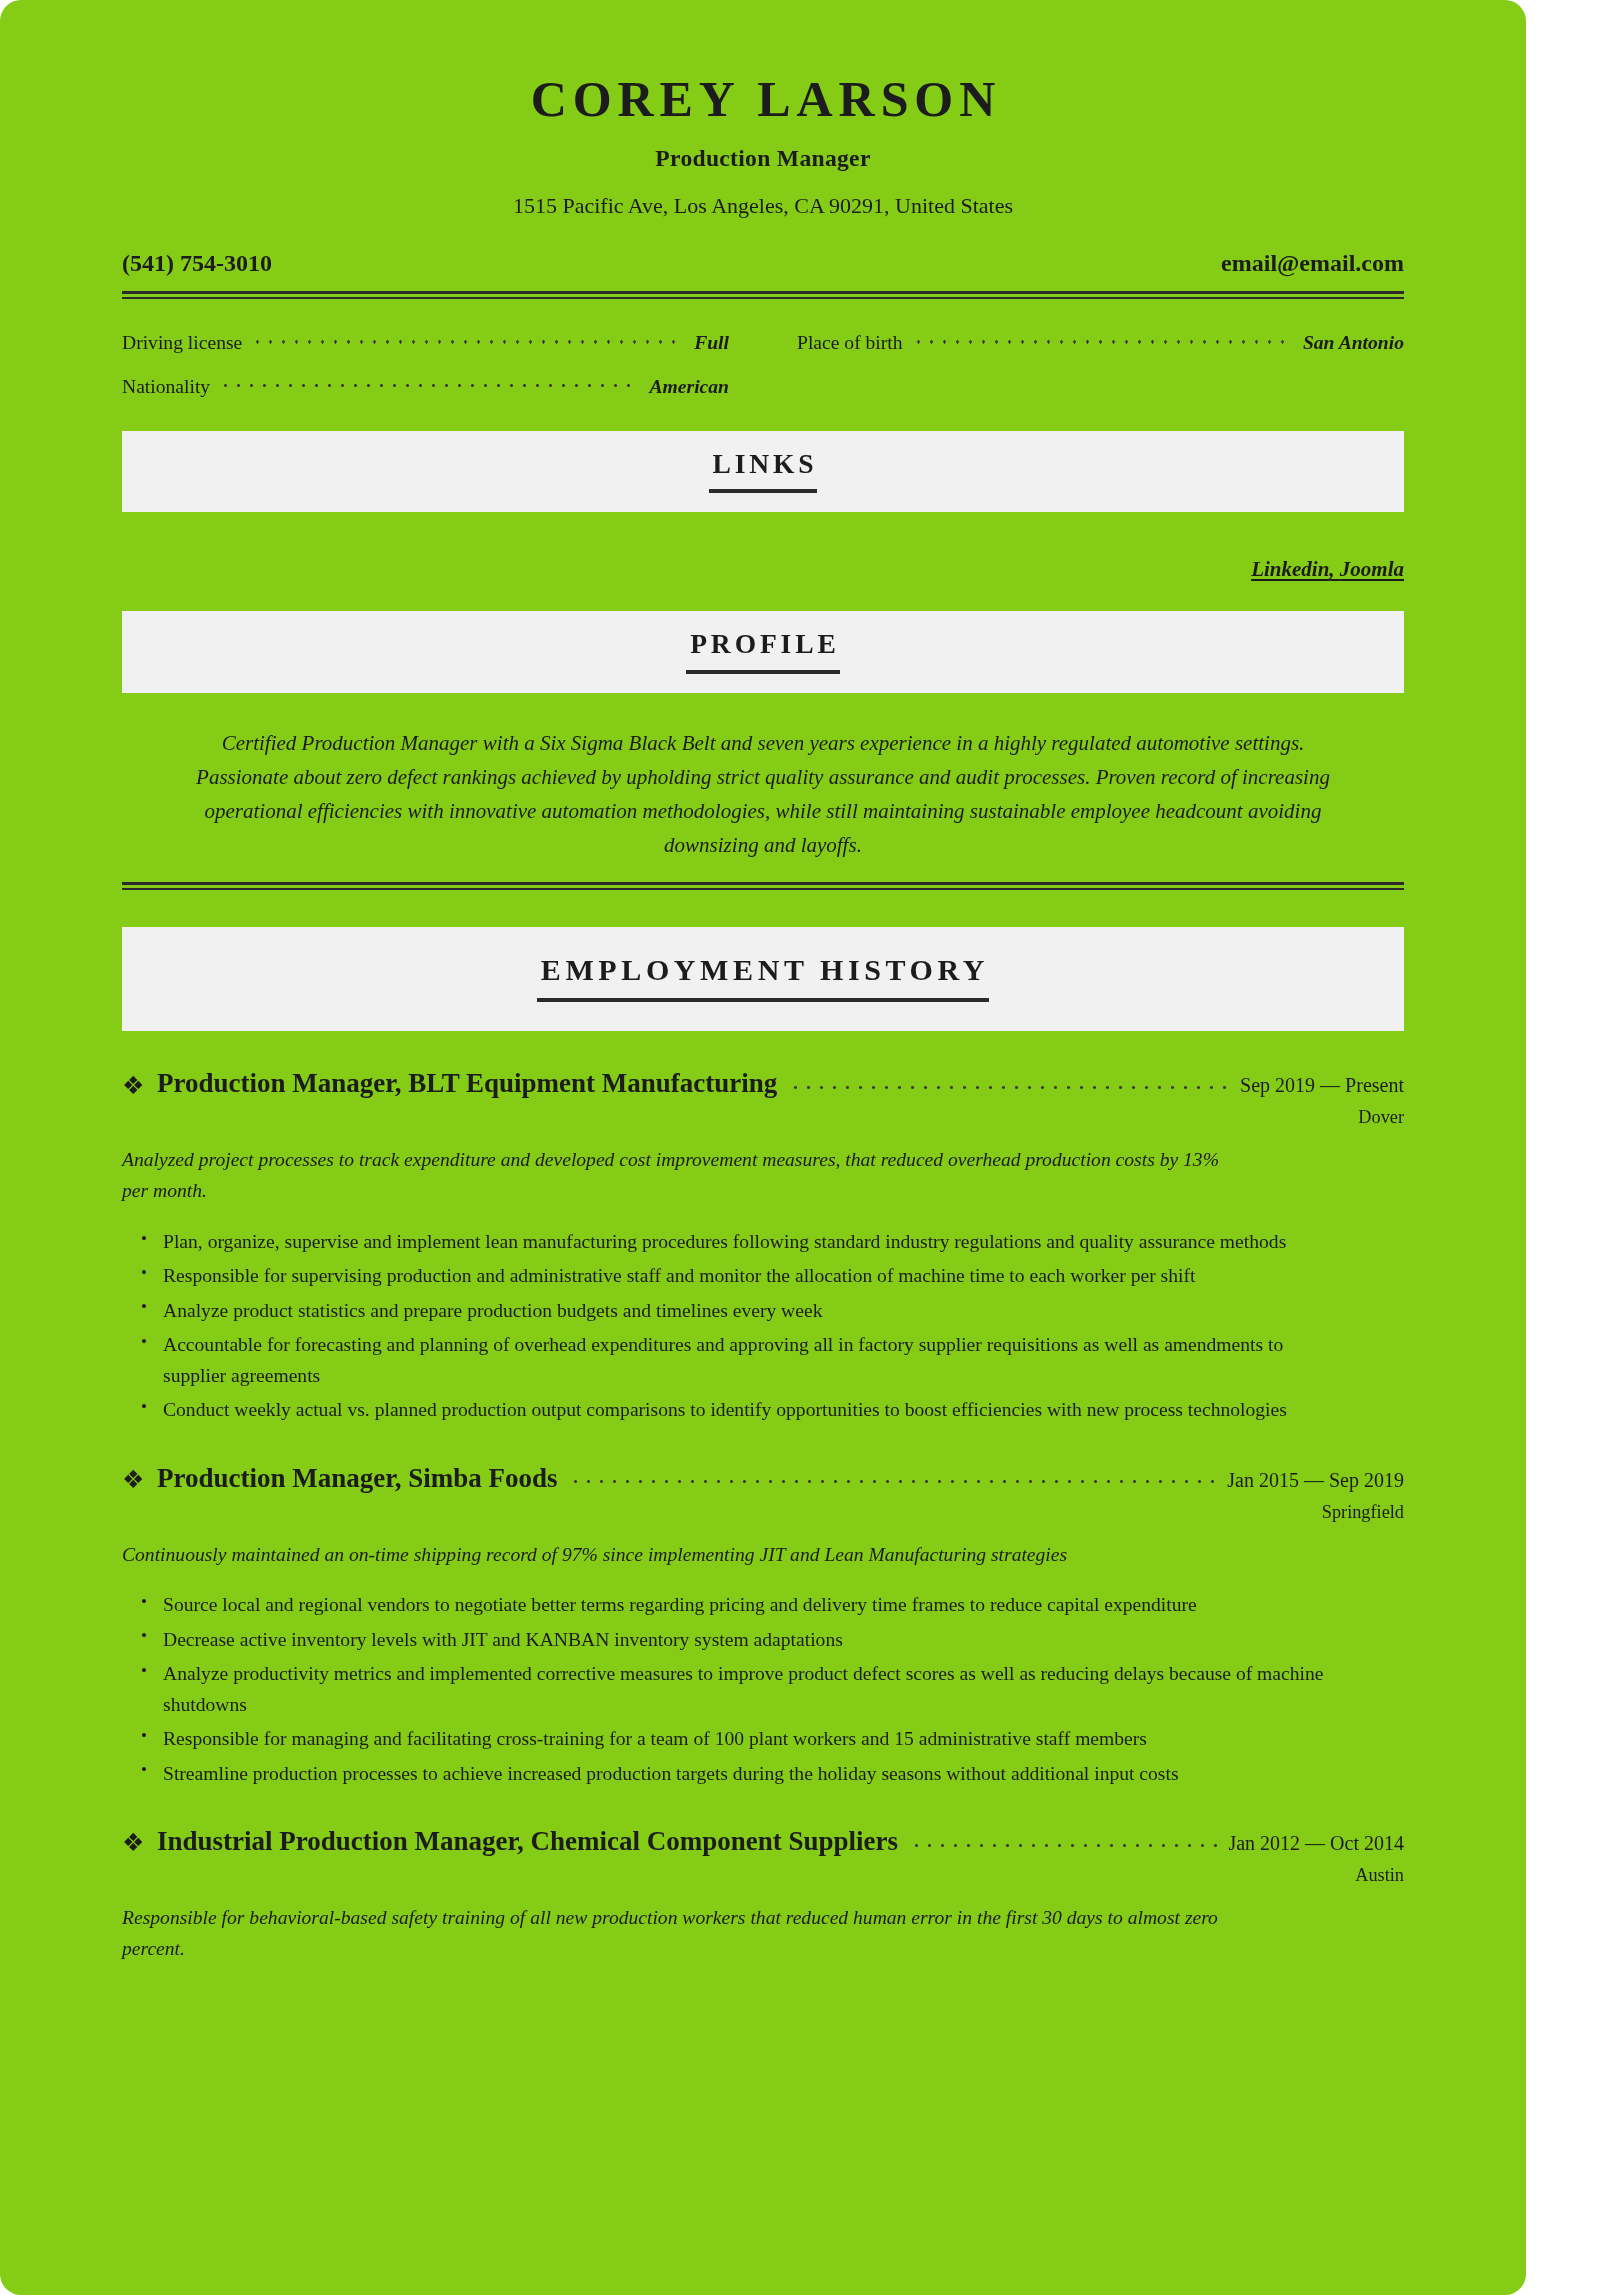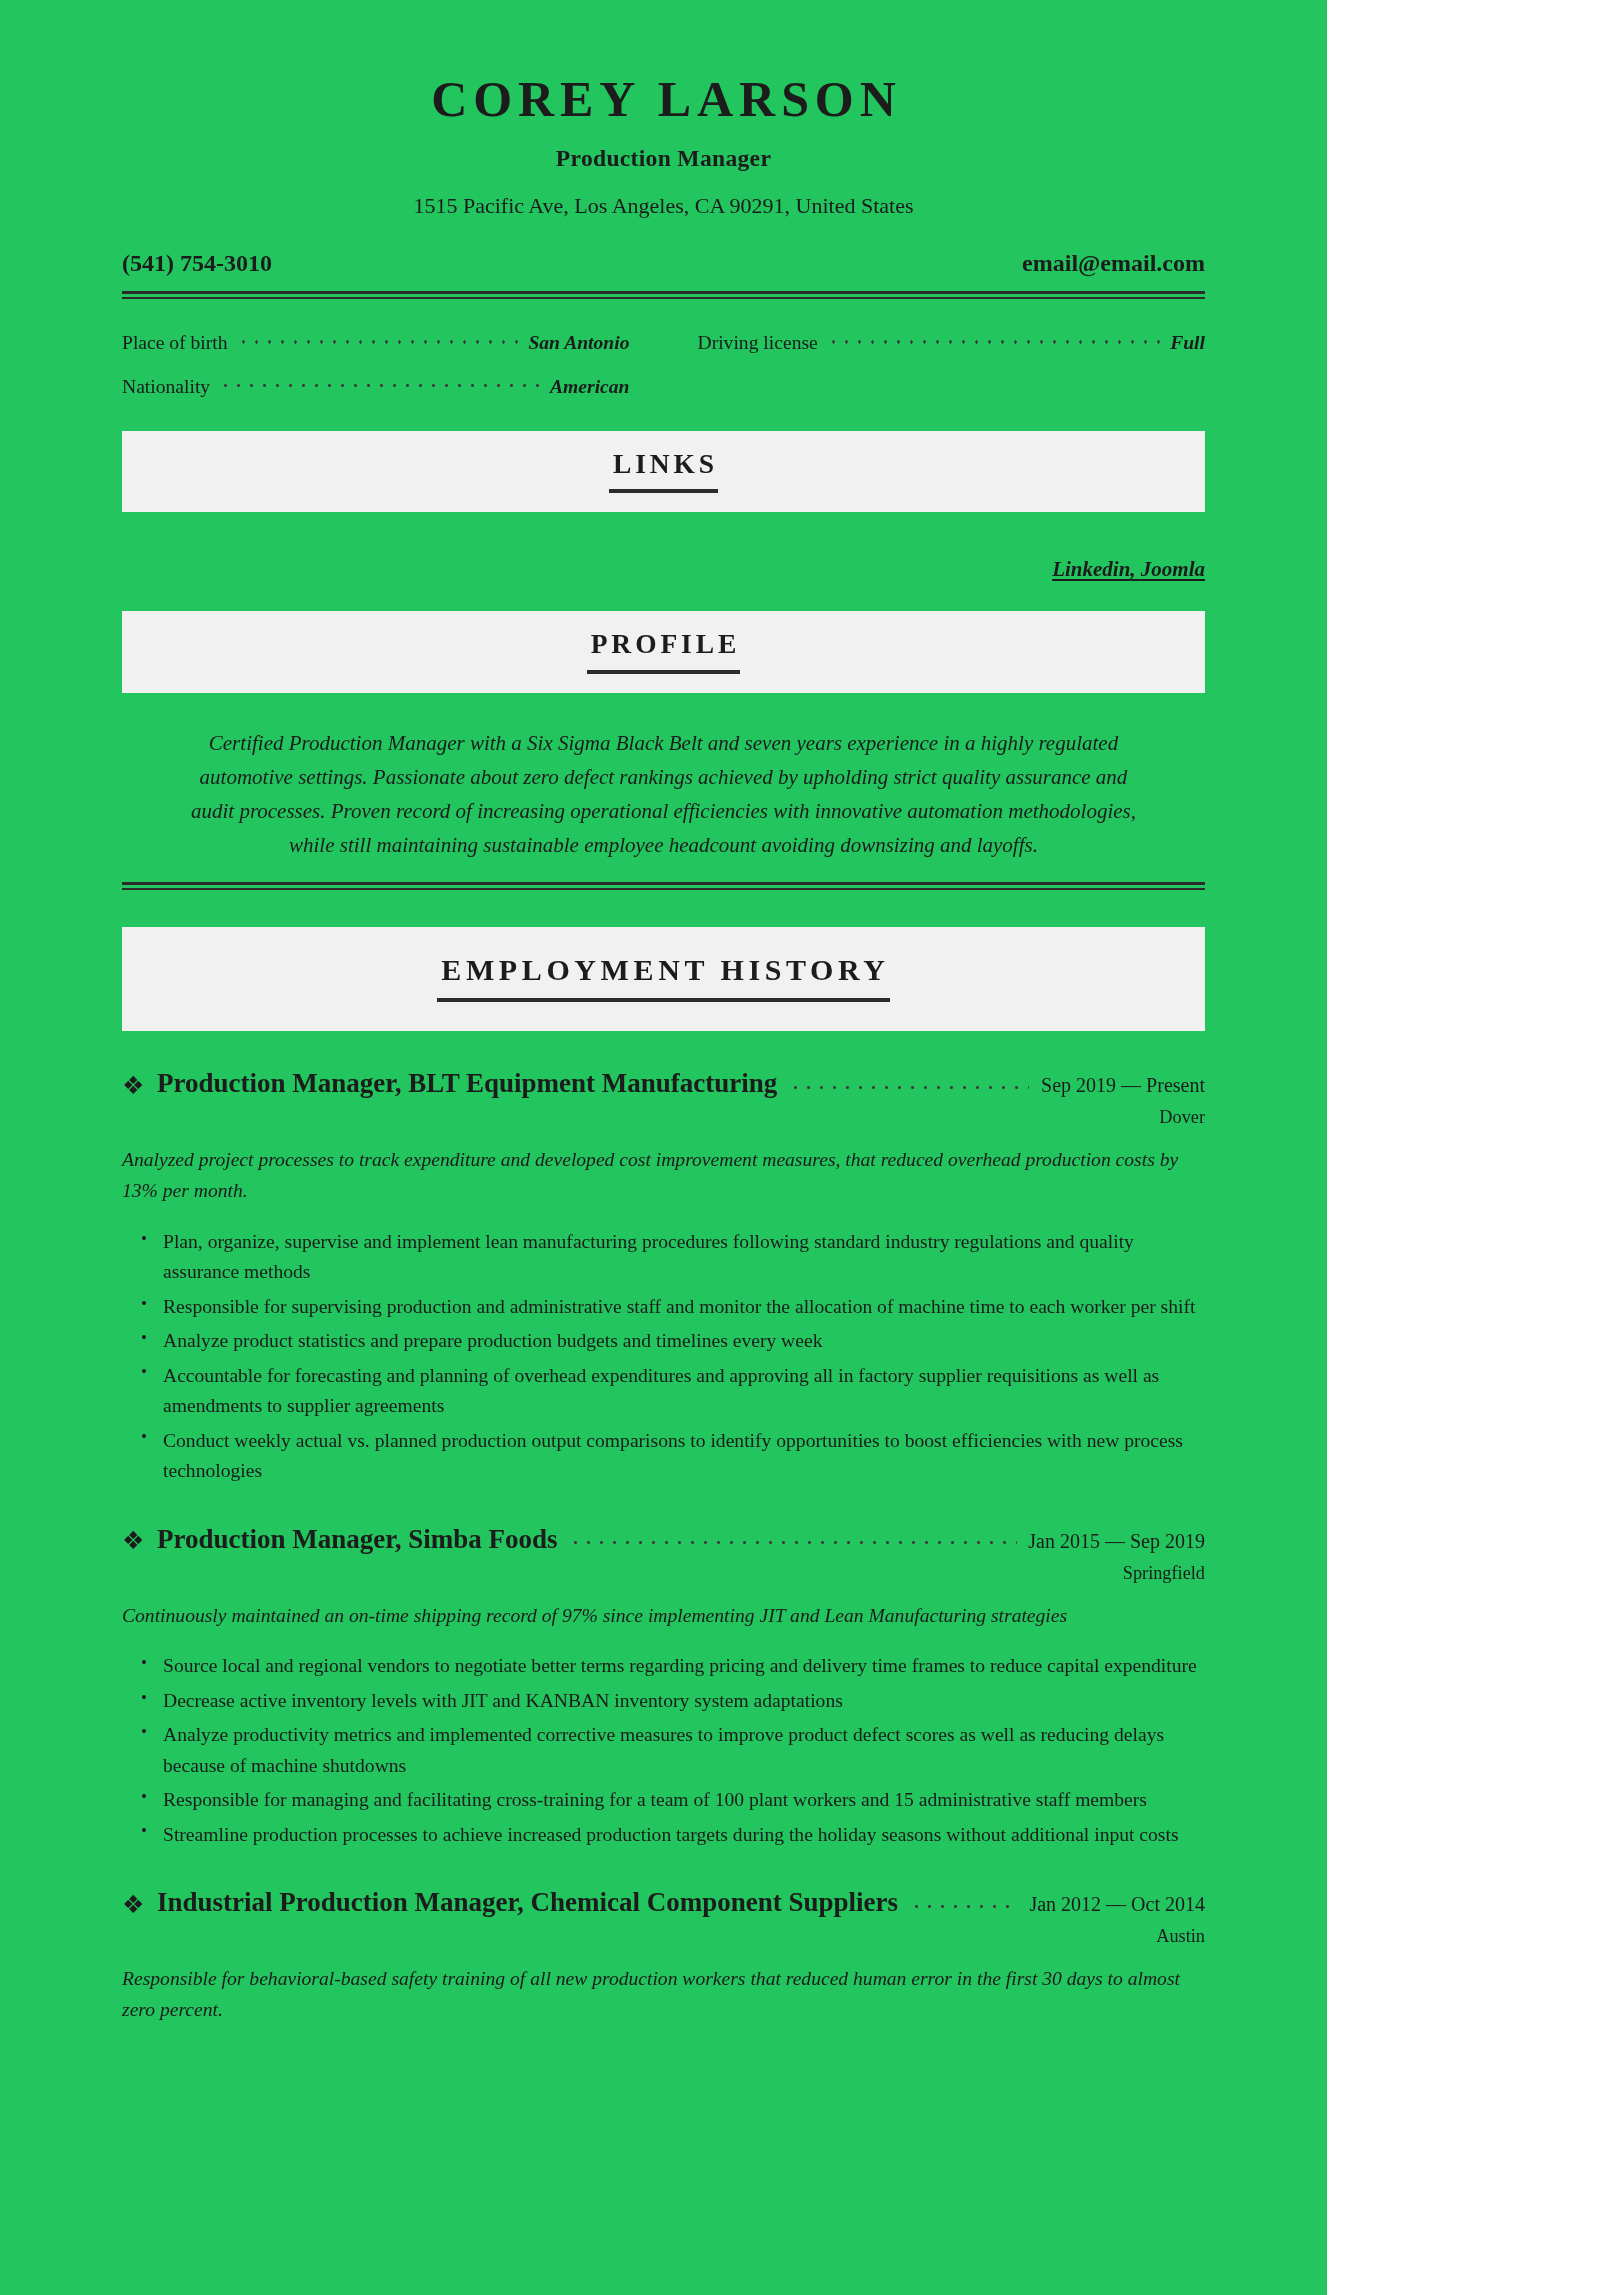--- a/index.html
+++ b/index.html
@@ -10,25 +10,26 @@
   body {
     width: 1623px;
     height: 2295px;
     font-family: "Liberation Serif", "DejaVu Serif", serif;
     color: #1a1a1a;
     -webkit-font-smoothing: antialiased;
   }
 
   .page {
     position: relative;
-    width: 1327px;
+    width: 1526px;
     height: 2295px;
     box-sizing: border-box;
     padding: 0 122px;
-    background: #22c55e;
+    background: #84cc16;
+    border-radius: 21px;
   }
 
   
   .masthead {
     padding-top: 73px;
     text-align: center;
   }
   .full-name {
     font-size: 50px;
     font-weight: 700;
@@ -276,28 +277,28 @@
 
   <div class="contact-row">
     <div>(541) 754-3010</div>
     <div>email@email.com</div>
   </div>
 
   <div class="double-rule"></div>
 
   <div class="details">
     <div class="detail-item">
+      <span class="detail-label">Driving license</span>
+      <span class="leader"></span>
+      <span class="detail-value">Full</span>
+    </div>
+    <div class="detail-item">
       <span class="detail-label">Place of birth</span>
       <span class="leader"></span>
       <span class="detail-value">San Antonio</span>
-    </div>
-    <div class="detail-item">
-      <span class="detail-label">Driving license</span>
-      <span class="leader"></span>
-      <span class="detail-value">Full</span>
     </div>
     <div class="detail-item">
       <span class="detail-label">Nationality</span>
       <span class="leader"></span>
       <span class="detail-value">American</span>
     </div>
   </div>
 
   <div class="section-band">
     <span class="section-title">LINKS</span>

